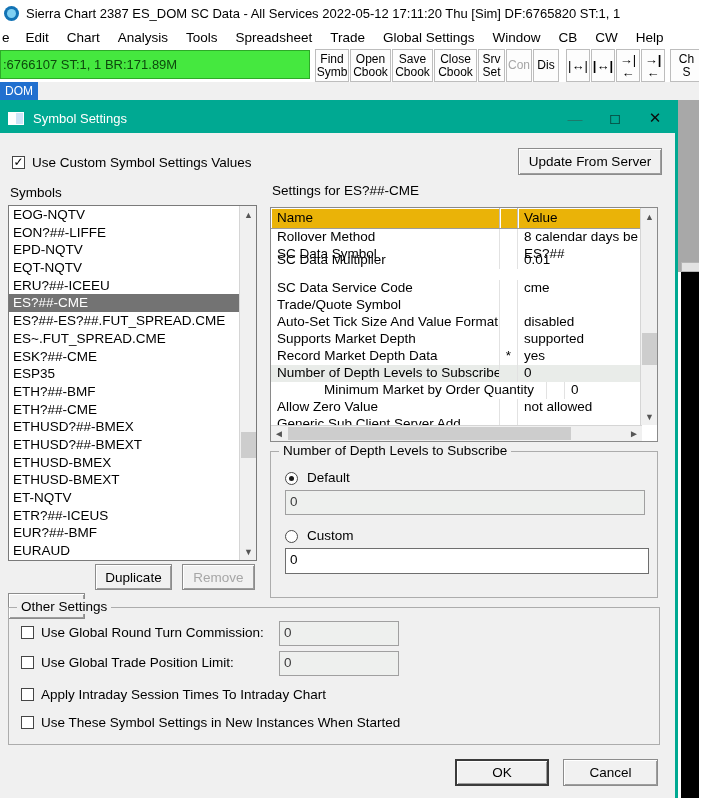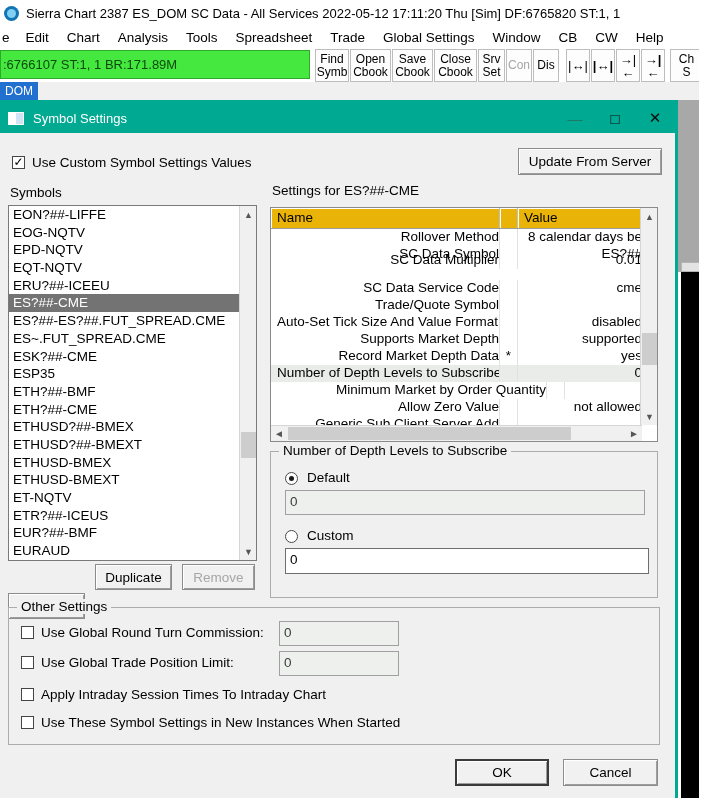--- a/index.html
+++ b/index.html
@@ -66,21 +66,21 @@
   .sb-arrow { position:absolute; left:0; width:17px; height:17px; color:#555; font-size:9px; display:flex; align-items:center; justify-content:center; }
   .sb-thumb { position:absolute; left:1px; width:15px; background:#cdcdcd; }
 
   
   .stable { position:absolute; left:270px; top:74px; width:388px; height:235px; background:#fff; border:1px solid #8a8a8a; overflow:hidden; }
   .th-row { position:absolute; left:0; top:0; width:371px; height:21px; background:#eab308; border-bottom:1px solid #9c9c9c; display:flex; }
   .th { font-size:13.5px; padding:2px 0 0 6px; border-right:1px solid #bdbdbd; box-shadow:inset 1px 1px 0 #fff; }
   .th.c1{ width:229px; } .th.c2{ width:18px; } .th.c3{ flex:1; border-right:none; }
   .trow { position:absolute; left:0; width:371px; height:17px; display:flex; font-size:13.5px; line-height:16px; }
   .trow.hl { background:#e9ece9; }
-  .td { white-space:nowrap; overflow:hidden;text-align:right; }
+  .td { white-space:nowrap; overflow:hidden; }
   .td.c1 { width:229px; padding-left:6px; border-right:1px solid #e2e2e2; }
   .td.c2 { width:18px; text-align:center; border-right:1px solid #e2e2e2; }
   .td.c3 { flex:1; padding-left:6px; }
   .stable .vscroll { border-left:1px solid #d5d5d5; }
   .hscroll { position:absolute; left:0; bottom:0; width:371px; height:16px; background:#f0f0f0; border-top:1px solid #d5d5d5; }
   .hs-arrow { position:absolute; top:0; width:16px; height:15px; color:#555; font-size:10px; display:flex; align-items:center; justify-content:center; }
   .hs-thumb { position:absolute; top:1px; height:13px; background:#cdcdcd; }
 
   .label { position:absolute; font-size:13.5px; white-space:nowrap; }
 </style>
@@ -165,22 +165,22 @@
 
     <div class="dlg-body">
 
       <span class="cb-box" style="left:12px; top:23px;">✓</span>
       <span class="cb-label" style="left:32px; top:22px;">Use Custom Symbol Settings Values</span>
       <div class="btn" style="left:518px; top:15px; width:144px; height:27px;">Update From Server</div>
 
       <span class="label" style="left:10px; top:52px;">Symbols</span>
       <div class="listbox">
         <div class="list-inner">
+          <div class="list-item">EOG-NQTV</div>
           <div class="list-item">EON?##-LIFFE</div>
-          <div class="list-item">EOG-NQTV</div>
           <div class="list-item">EPD-NQTV</div>
           <div class="list-item">EQT-NQTV</div>
           <div class="list-item">ERU?##-ICEEU</div>
           <div class="list-item selected">ES?##-CME</div>
           <div class="list-item">ES?##-ES?##.FUT_SPREAD.CME</div>
           <div class="list-item">ES~.FUT_SPREAD.CME</div>
           <div class="list-item">ESK?##-CME</div>
           <div class="list-item">ESP35</div>
           <div class="list-item">ETH?##-BMF</div>
           <div class="list-item">ETH?##-CME</div>

